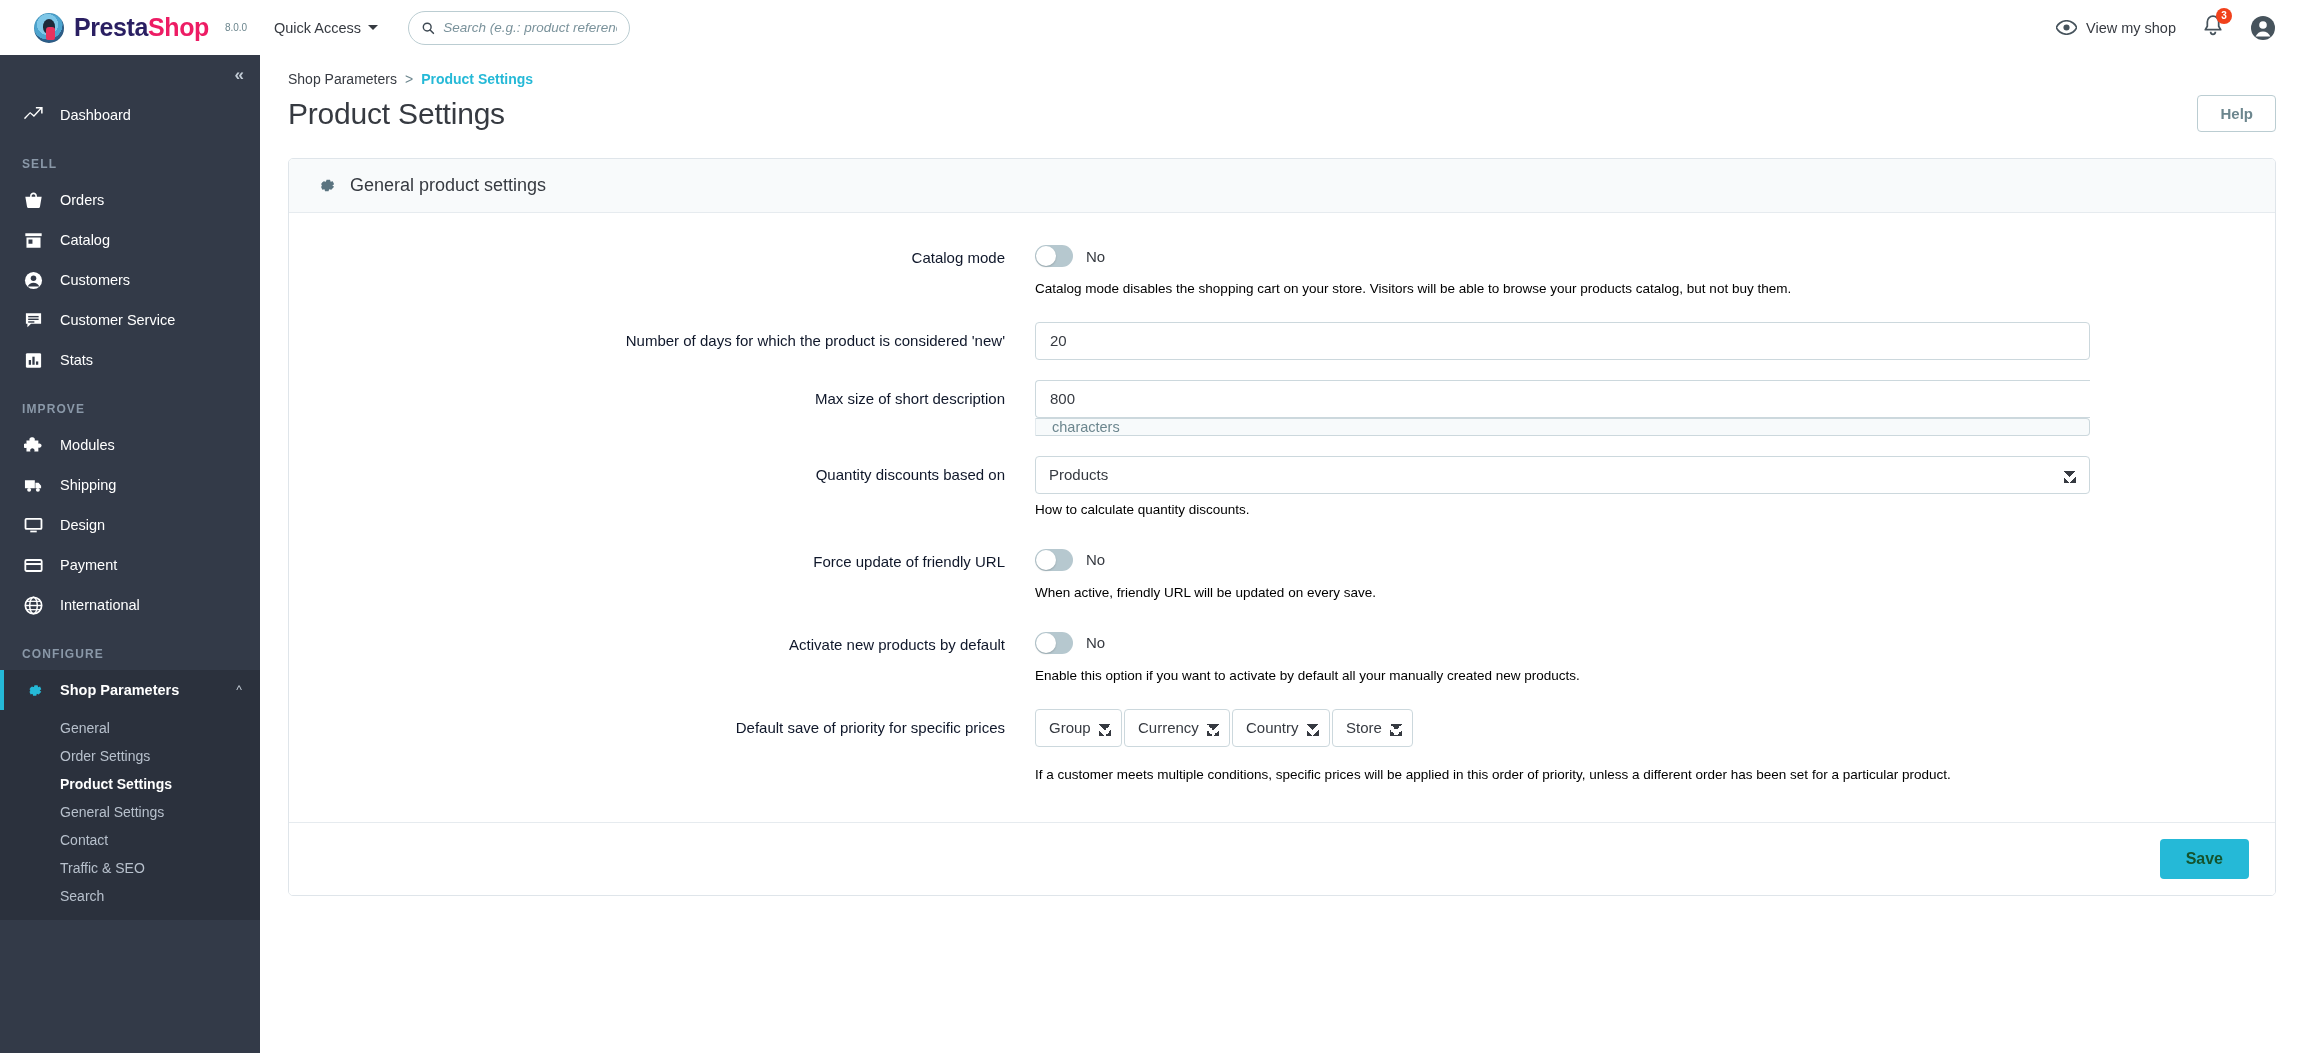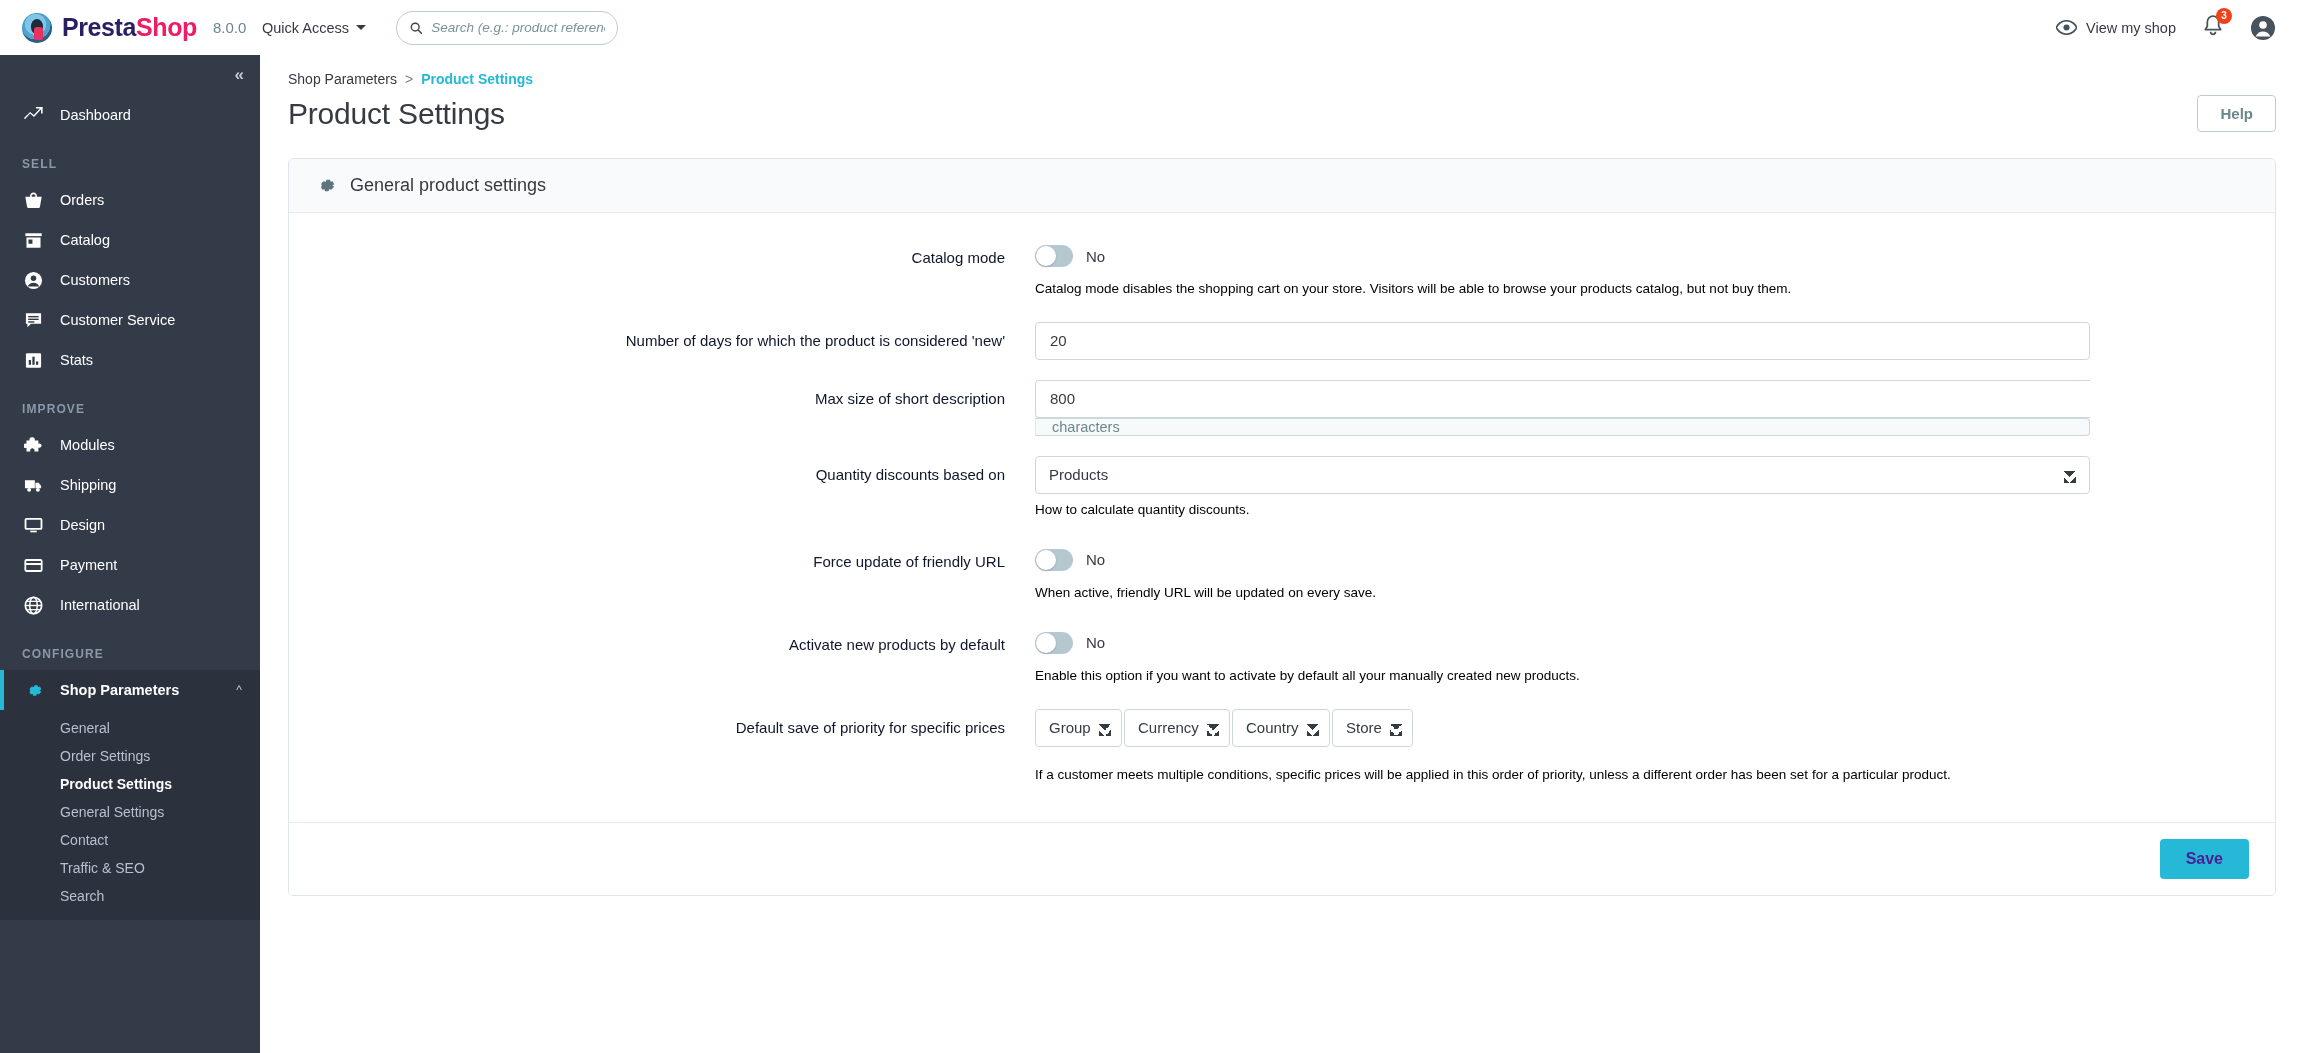--- a/index.html
+++ b/index.html
@@ -7,21 +7,21 @@
     width: 2304px; height: 1053px;
     overflow: hidden;
     font-family: "Liberation Sans", sans-serif;
     background: #fff;
     -webkit-font-smoothing: antialiased;
   }
   body { display: block; position: relative; }
 
   
   .topbar {
-    position: absolute; top: 0; left: 0; right: 0; height: 55px;
+    position: absolute; top: 0; left: 12px; right: 0; height: 55px;
     background: #fff; display: flex; align-items: center;
     padding: 0 22px 0 22px; z-index: 40;
   }
   .logo-wrap { display: flex; align-items: center; gap: 10px; width: 218px; flex: 0 0 auto; }
   .logo-mark {
     width: 30px; height: 30px; border-radius: 50%;
     background: radial-gradient(circle at 45% 38%, #7ec7e8 0 42%, #4da4cf 43% 60%, #2d5f8a 61% 100%);
     position: relative; overflow: hidden; flex: 0 0 auto;
     box-shadow: inset 0 0 0 1px rgba(0,0,0,.08);
   }
@@ -29,21 +29,21 @@
     content: ""; position: absolute; left: 9px; top: 6px; width: 12px; height: 15px;
     background: #1d2a3a; border-radius: 50% 50% 45% 45%;
   }
   .logo-mark::after {
     content: ""; position: absolute; left: 12px; top: 14px; width: 9px; height: 13px;
     background: #e8335e; border-radius: 3px 3px 2px 2px;
   }
   .logo-text { font-size: 25px; font-weight: 700; letter-spacing: -0.4px; line-height: 1; }
   .logo-text .p1 { color: #2a1f62; }
   .logo-text .p2 { color: #ed1c64; }
-  .logo-ver { font-size: 15px; color: #6c868e; margin-left: 6px; font-weight: 400; }
+  .logo-ver { font-size: 10px; color: #6c868e; margin-left: 6px; font-weight: 400; }
 
   .quick-access {
     font-size: 14.5px; color: #363a41; margin-left: 22px; display: flex;
     align-items: center; gap: 7px; cursor: pointer; white-space: nowrap;
   }
   .caret-down {
     width: 0; height: 0; border-left: 5px solid transparent; border-right: 5px solid transparent;
     border-top: 5px solid #363a41; display: inline-block;
   }
 
@@ -177,21 +177,21 @@
     width: auto; min-width: 0; padding: 0 30px 0 13px; border-radius: 4px;
     background-position: calc(100% - 16px) 14px, calc(100% - 10px) 14px, calc(100% - 16px) 20px, calc(100% - 10px) 20px;
   }
   .priority-group { display: flex; gap: 2px; align-items: flex-end; }
 
   .panel-footer {
     border-top: 1px solid #e6ebef; background: #fff; padding: 16px 26px;
     display: flex; justify-content: flex-end;
   }
   .save-btn {
-    background: #25b9d7; color: #4c1d95; border: 0; border-radius: 4px; font-size: 16px;
+    background: #25b9d7; color: #14532d; border: 0; border-radius: 4px; font-size: 16px;
     font-weight: 700; padding: 11px 26px; cursor: pointer; font-family: "Liberation Sans", sans-serif;
   }
 </style>
 </head>
 <body>
 
 <div class="topbar">
   <div class="logo-wrap">
     <div class="logo-mark"></div>
     <div class="logo-text"><span class="p1">Presta</span><span class="p2">Shop</span></div>

